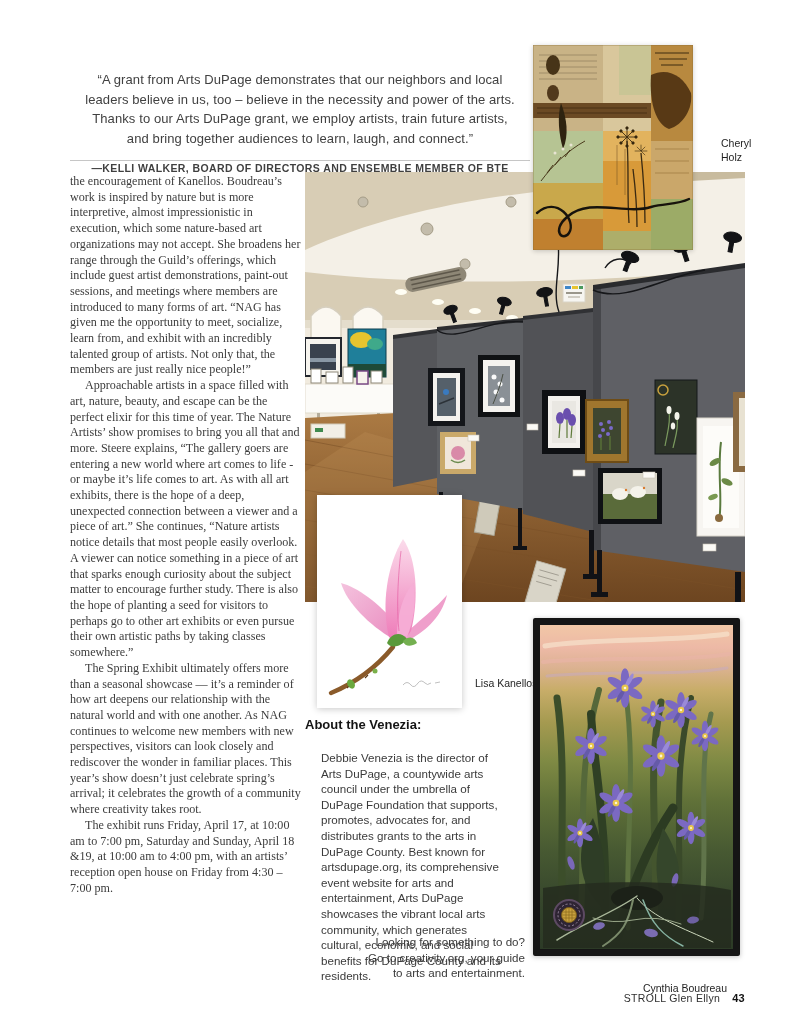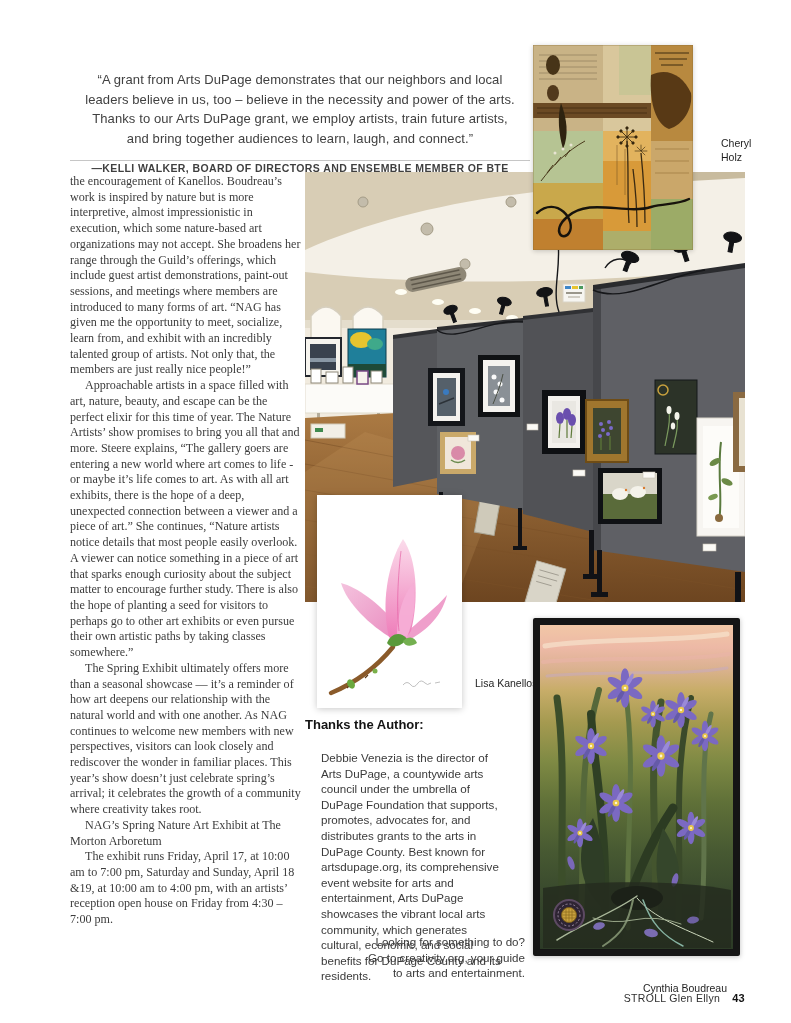--- a/index.html
+++ b/index.html
@@ -47,21 +47,20 @@
   <div class="quote">
     <div class="quote-text">“A grant from Arts DuPage demonstrates that our neighbors and local leaders believe in us, too – believe in the necessity and power of the arts. Thanks to our Arts DuPage grant, we employ artists, train future artists, and bring together audiences to learn, laugh, and connect.”</div>
     <div class="quote-attr">—KELLI WALKER, BOARD OF DIRECTORS AND ENSEMBLE MEMBER OF BTE</div>
   </div>
   <div class="rule"></div>
 
   <div class="left-col">
     <p class="body-p">the encouragement of Kanellos. Boudreau’s work is inspired by nature but is more interpretive, almost impressionistic in execution, which some nature-based art organizations may not accept. She broadens her range through the Guild’s offerings, which include guest artist demonstrations, paint-out sessions, and meetings where members are introduced to many forms of art. “NAG has given me the opportunity to meet, socialize, learn from, and exhibit with an incredibly talented group of artists. Not only that, the members are just really nice people!”</p>
     <p class="body-p indent">Approachable artists in a space filled with art, nature, beauty, and escape can be the perfect elixir for this time of year. The Nature Artists’ show promises to bring you all that and more. Steere explains, “The gallery goers are entering a new world where art comes to life - or maybe it’s life comes to art. As with all art exhibits, there is the hope of a deep, unexpected connection between a viewer and a piece of art.” She continues, “Nature artists notice details that most people easily overlook. A viewer can notice something in a piece of art that sparks enough curiosity about the subject matter to encourage further study. There is also the hope of planting a seed for visitors to perhaps go to other art exhibits or even pursue their own artistic paths by taking classes somewhere.”</p>
     <p class="body-p indent">The Spring Exhibit ultimately offers more than a seasonal showcase — it’s a reminder of how art deepens our relationship with the natural world and with one another. As NAG continues to welcome new members with new perspectives, visitors can look closely and rediscover the wonder in familiar places. This year’s show doesn’t just celebrate spring’s arrival; it celebrates the growth of a community where creativity takes root.</p>
-    <p class="body-p indent">NAG’s Spring Nature Art Exhibit at The Morton Arboretum</p>
     <p class="body-p indent">The exhibit runs Friday, April 17, at 10:00 am to 7:00 pm, Saturday and Sunday, April 18 &amp;19, at 10:00 am to 4:00 pm, with an artists’ reception open house on Friday from 4:30 – 7:00 pm.</p>
   </div>
 
   <div class="gallery">
     <svg viewBox="0 0 440 430" width="440" height="430">
       <defs>
         <linearGradient id="g-wood" x1="0" y1="0" x2="0" y2="1">
           <stop offset="0" stop-color="#ab7a43"></stop>
             <stop offset="1" stop-color="#6d4520"></stop>
         </linearGradient>
@@ -455,21 +454,21 @@
         <path d="M84,56 C80,90 80,118 82,136" stroke="#e2559c" stroke-width="1" fill="none" opacity="0.6"></path>
         <path d="M70,148 C74,138 84,136 90,144 C84,152 74,154 70,148 Z" fill="#5a9a3a"></path>
         <path d="M86,146 C92,140 98,142 100,148 C94,152 88,152 86,146 Z" fill="#74b050"></path>
       </g>
       <path d="M86,190 q4,-5 8,0 q3,4 7,-2 q3,-4 7,0 q2,3 6,0 m4,0 l5,-1" stroke="#b0b0b0" stroke-width="0.8" fill="none"></path>
     </svg>
   </div>
   <div class="cap cap-lisa">Lisa Kanellos</div>
 
   <div class="about">
-    <p class="about-h">Thanks the Author:</p>
+    <p class="about-h">About the Venezia:</p>
     <p class="about-b">Debbie Venezia is the director of Arts DuPage, a countywide arts council under the umbrella of DuPage Foundation that supports, promotes, advocates for, and distributes grants to the arts in DuPage County. Best known for artsdupage.org, its comprehensive event website for arts and entertainment, Arts DuPage showcases the vibrant local arts community, which generates cultural, economic, and social benefits for DuPage County and its residents.</p>
   </div>
   <div class="cta">
     <div>Looking for something to do?</div>
     <div>Go to creativity.org, your guide</div>
     <div>to arts and entertainment.</div>
   </div>
 
   <div class="textile">
     <svg viewBox="0 0 207 338" width="207" height="338">

